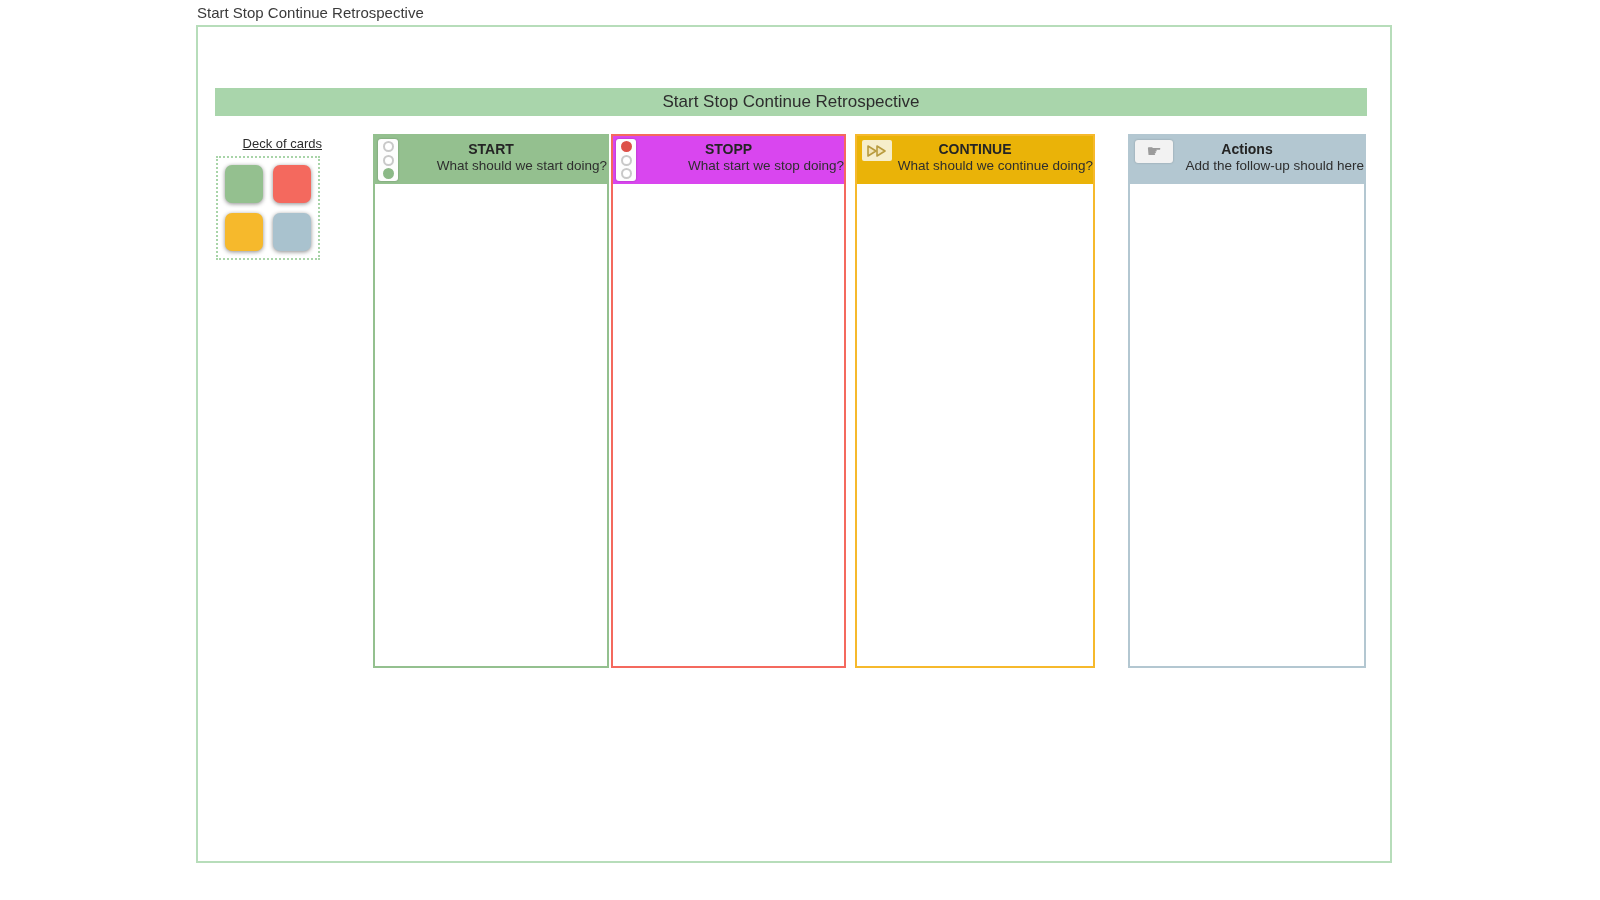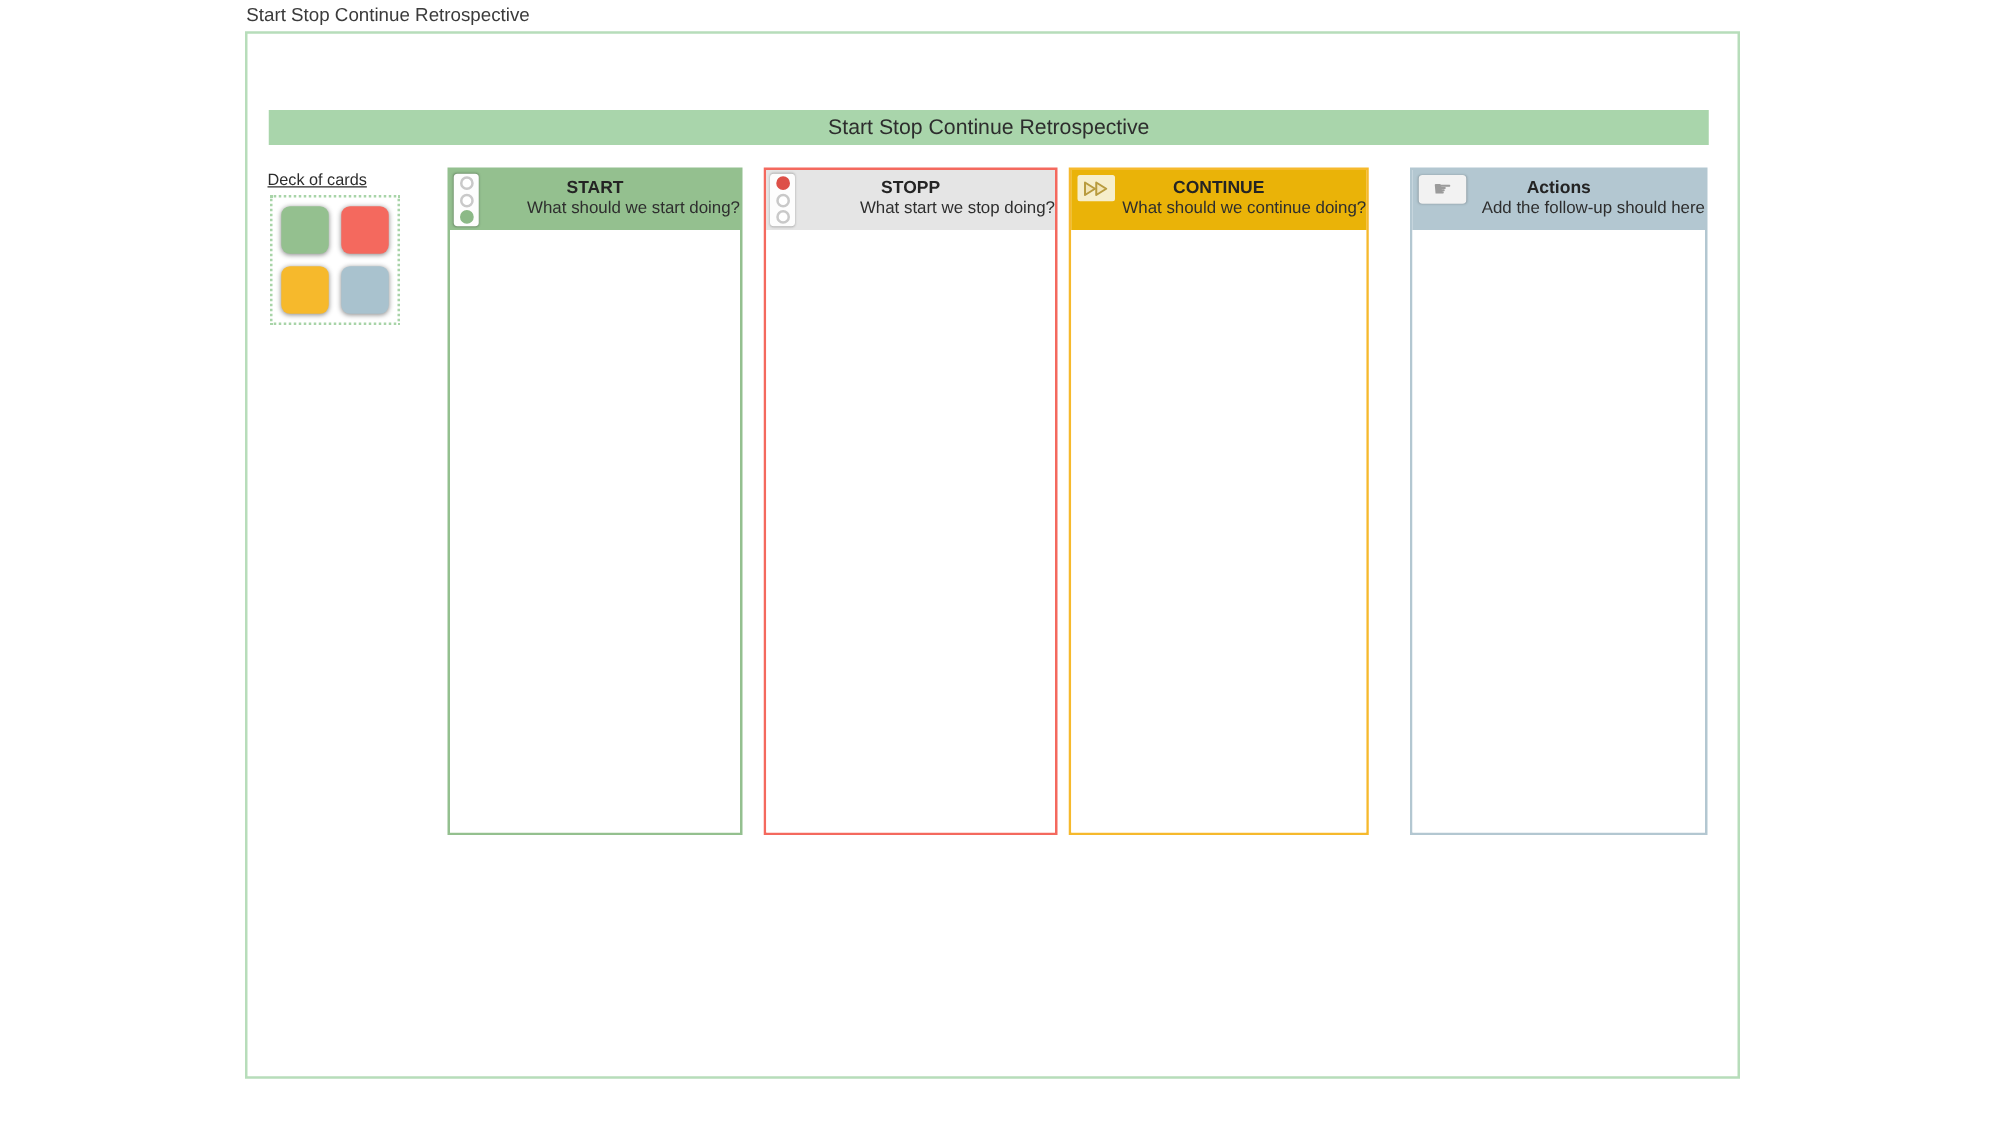--- a/index.html
+++ b/index.html
@@ -38,21 +38,21 @@
     font-size: 17px;
     line-height: 28px;
     color: #2d2d2d;
   }
 
   
   .deck-label {
     position: absolute;
     left: 214px; top: 136px;
     width: 108px;
-    text-align: left;
+    text-align: right;
     font-size: 13px;
     color: #2d2d2d;
     text-decoration: underline;
   }
   .deck-box {
     position: absolute;
     left: 216px; top: 156px;
     width: 104px; height: 104px;
     border: 2px dotted #a8d4a8;
     display: grid;
@@ -73,28 +73,28 @@
   .deck-card.blue   { background: #a9c2ce; }
 
   
   .column {
     position: absolute;
     top: 134px;
     height: 534px;
     background: #ffffff;
     border: 2px solid;
   }
-  .col-start    { left: 358px;  width: 236px; border-color: #94c08f; }
+  .col-start    { left: 373px;  width: 236px; border-color: #94c08f; }
   .col-stopp    { left: 611px;  width: 235px; border-color: #f4695e; }
   .col-continue { left: 855px;  width: 240px; border-color: #f6b92c; }
   .col-actions  { left: 1128px; width: 238px; border-color: #b3c7d1; }
 
   .col-header { position: relative; height: 48px; width: 100%; }
   .col-start    .col-header { background: #94c08f; }
-  .col-stopp    .col-header { background: #e5e5e5; }
+  .col-stopp    .col-header { background: #d946ef; }
   .col-continue .col-header { background: #eab308; }
   .col-actions  .col-header { background: #b3c7d1; }
 
   .col-title {
     text-align: center;
     font-weight: bold;
     font-size: 14px;
     padding-top: 5px;
     color: #242424;
   }

